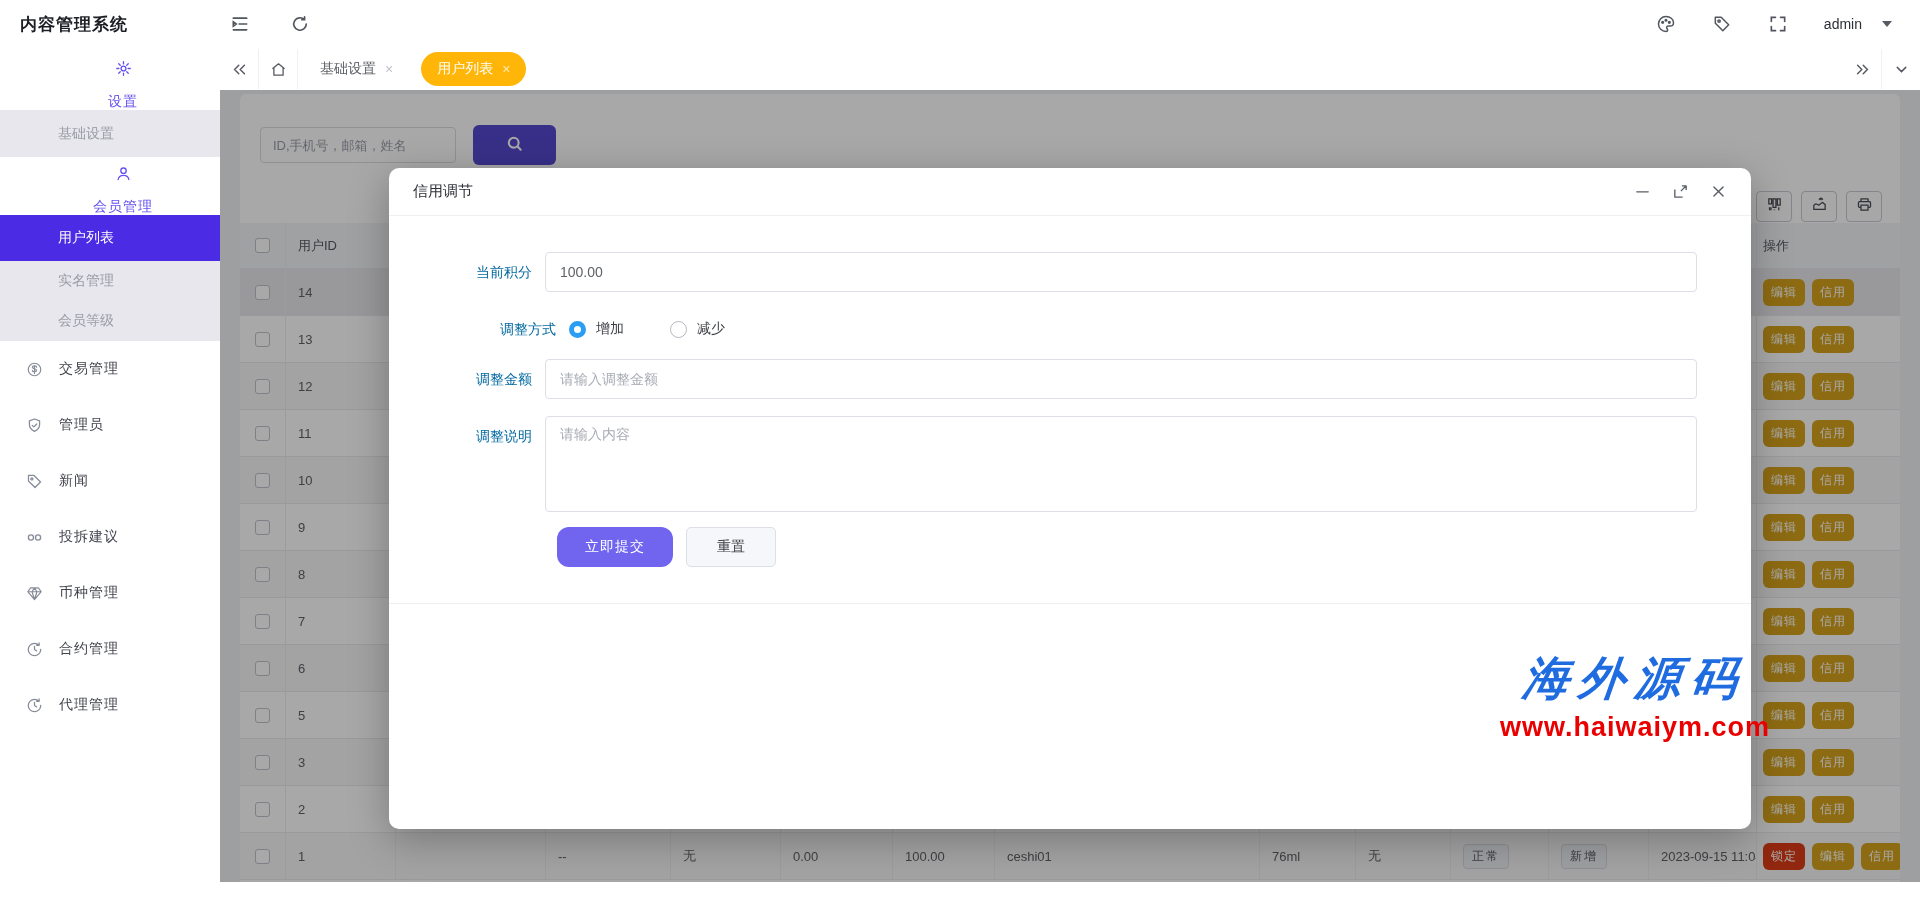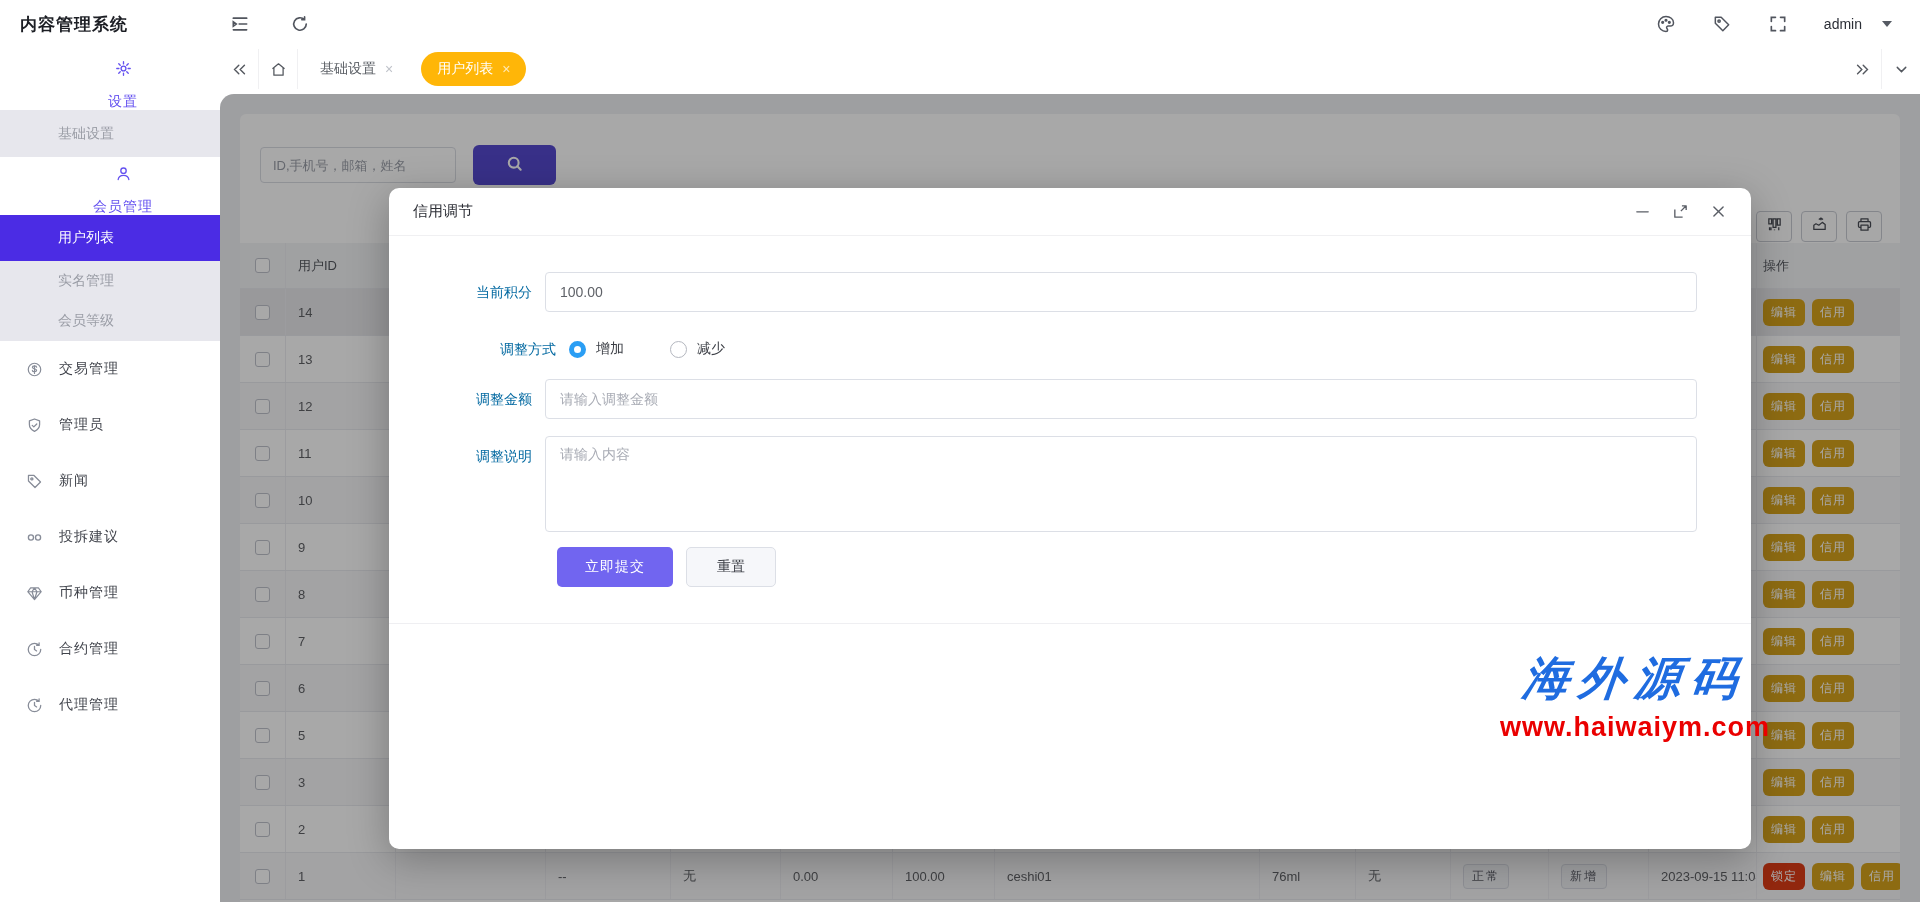--- a/index.html
+++ b/index.html
@@ -37,21 +37,21 @@
   .side-top .sicon { width:17px; height:17px; color:#878c98; flex:none;}
   .side-top .sicon svg{width:100%;height:100%;}
   .side-top.trail { color:var(--purple);flex-direction:column; }
   .side-top.trail .sicon { color:var(--purple); }
   .side-top.tall { height:56px; }
   .side-sub { height:40px; padding-left:58px; font-size:14px; color:#9a9da6; background:#e7e7ed; }
   .side-sub.first { height:47px; }
   .side-sub.selected { background:var(--sideActive); color:#fff; height:46px; } .gap8 { height:8px; }
 
   
-  .content { position:absolute; left:220px; top:94px; width:1700px; height:808px;
+  .content { position:absolute; left:220px; top:74px; width:1700px; height:808px;
     background:#f0f1f5; border-top-left-radius:14px; overflow:hidden; z-index:10;}
   .panel { position:absolute; left:20px; top:20px; width:1660px; height:793px; background:#fff; border-radius:6px;}
   .search-input { position:absolute; left:20px; top:33px; width:196px; height:36px; border:1px solid #d9dce3;
     border-radius:4px; padding:0 12px; font-size:13px; color:#606266; background:#fff; outline:none;}
   .search-input::placeholder { color:#9a9ea8; }
   .search-btn { position:absolute; left:233px; top:31px; width:83px; height:40px; background:var(--searchBtn);
     border:none; border-radius:6px; cursor:pointer; display:flex; align-items:center; justify-content:center; color:#fff;}
   .search-btn svg { width:19px; height:19px; }
   .tool-row { position:absolute; right:18px; top:97px; display:flex; gap:9px;}
   .tool-btn { width:36px; height:31px; border:1px solid #c9ccd4; border-radius:4px; background:#fdfdfd;
@@ -91,21 +91,21 @@
     font-size:14px; color:#5f6268; outline:none; background:#fff;}
   .f-input::placeholder, .f-ta::placeholder { color:#a9acb5; }
   .f-ta { width:1152px; height:96px; border:1px solid #dcdfe6; border-radius:4px; padding:9px 14px;
     font-size:14px; color:#5f6268; outline:none; resize:none; font-family:inherit;}
   .radio-line { display:flex; align-items:center; height:40px; gap:10px;}
   .radio { width:17px; height:17px; border-radius:50%; background:#fff; cursor:pointer; flex:none;}
   .radio.on { border:5px solid var(--radio); }
   .radio.off { border:1px solid #b4b7bf; }
   .radio-lab { font-size:14px; color:#3b3e45; }
   .m-btns { position:absolute; left:168px; top:359px; display:flex; gap:13px;}
-  .btn-primary { width:116px; height:40px; background:var(--submit); color:#fff; border:none; border-radius:5px;
+  .btn-primary { width:116px; height:40px; background:var(--submit); color:#fff; border:none; border-radius:12px;
     font-size:14px; cursor:pointer; letter-spacing:1px;}
   .btn-plain { width:90px; height:40px; background:#f6f7fa; color:#3a3d44; border:1px solid #dcdfe6;
     border-radius:5px; font-size:14px; cursor:pointer;}
   .m-divider { position:absolute; left:0; top:435px; width:100%; height:1px; background:#efeff2;}
 
   
   .watermark { position:absolute; left:1500px; top:648px; z-index:90; pointer-events:none; text-align:center;}
   .wm1 { font-family:"DejaVu Serif","Liberation Serif",serif; font-style:italic; font-weight:700;
     font-size:46px; color:var(--wmBlue); letter-spacing:10px; white-space:nowrap; transform:skewX(-6deg);}
   .wm2 { font-size:27px; font-weight:700; color:var(--wmRed); margin-top:2px; letter-spacing:1px;}

